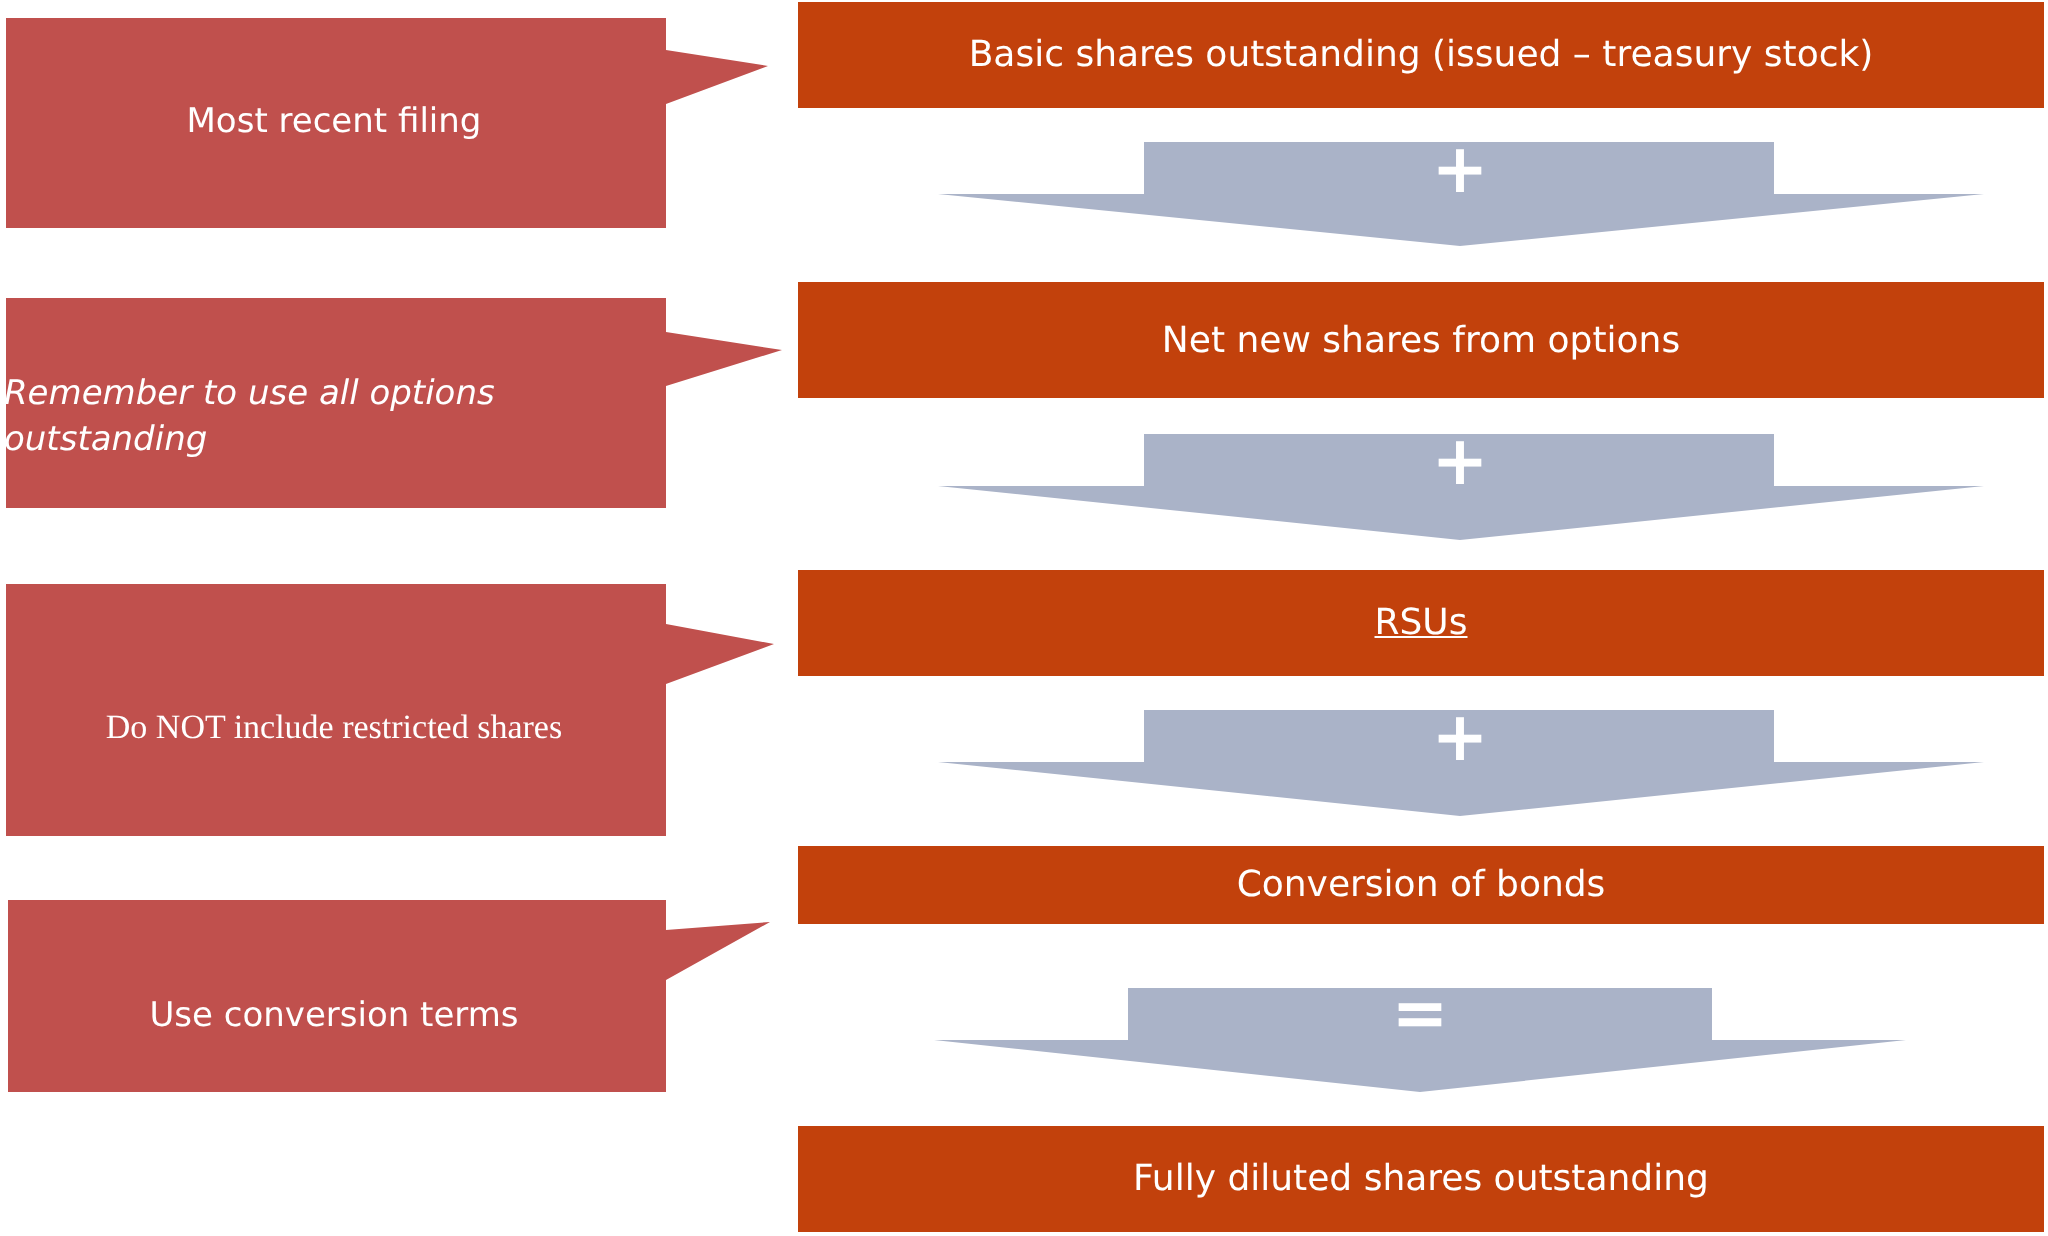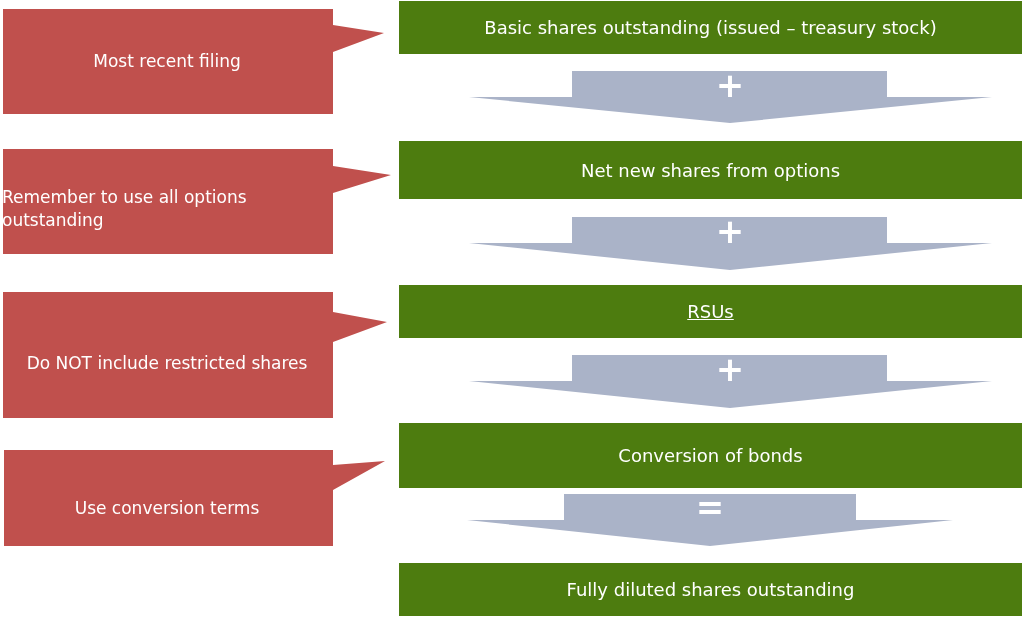--- a/index.html
+++ b/index.html
@@ -2,21 +2,21 @@
 <html><head>
 <meta charset="utf-8">
 <style>
   html, body { margin: 0; padding: 0; background: #ffffff; }
   body { width: 1024px; height: 618px; position: relative; overflow: hidden;
          font-family: "DejaVu Sans", sans-serif; }
   .callout-svg { position: absolute; left: 0; top: 0; width: 1024px; height: 618px; }
   .callout-text { position: absolute; left: 2px; width: 330px; color: #fff;
                   font-size: 17px; line-height: 23px; 
                   display: flex; align-items: center; justify-content: center; }
-  .step { position: absolute; left: 399px; width: 623px; background: #4d7c0f;
+  .step { position: absolute; left: 399px; width: 623px; background: #c2410c;
           color: #fff; font-size: 18px; display: flex; align-items: center;
           justify-content: center; }
   .op { position: absolute; left: 572px; width: 316px; text-align: center;
         color: #fff; font-size: 34px; font-weight: bold; line-height: 30px; }
 </style>
 </head>
 <body>
 
 <svg class="callout-svg" viewBox="0 0 1024 618">
 
@@ -25,26 +25,26 @@
   <polygon fill="#c0504d" points="3,292 333,292 333,312 387,322 333,342 333,418 3,418"></polygon>
   <polygon fill="#c0504d" points="4,450 333,450 333,465 385,461 333,490 333,546 4,546"></polygon>
 
   <polygon fill="#aab3c8" points="572,71 887,71 887,97 992,97 730,123 469,97 572,97"></polygon>
   <polygon fill="#aab3c8" points="572,217 887,217 887,243 992,243 730,270 469,243 572,243"></polygon>
   <polygon fill="#aab3c8" points="572,355 887,355 887,381 992,381 730,408 469,381 572,381"></polygon>
   <polygon fill="#aab3c8" points="564,494 856,494 856,520 953,520 710,546 467,520 564,520"></polygon>
 </svg>
 
 <div class="callout-text" style="top:9px;height:105px;">Most recent filing</div>
-<div class="callout-text" style="top:149px;height:119px;">Remember to use all options outstanding</div>
-<div class="callout-text" style="top:292px;height:142px;">Do NOT include restricted shares</div>
+<div class="callout-text" style="top:149px;height:119px;font-style:italic;">Remember to use all options outstanding</div>
+<div class="callout-text" style="top:292px;height:142px;font-family:Liberation Serif, serif;">Do NOT include restricted shares</div>
 <div class="callout-text" style="top:450px;height:116px;">Use conversion terms</div>
 
 <div class="step" style="top:1px;height:53px;">Basic shares outstanding (issued – treasury stock)</div>
 <div class="step" style="top:141px;height:58px;">Net new shares from options</div>
 <div class="step" style="top:285px;height:53px;text-decoration:underline;">RSUs</div>
-<div class="step" style="top:423px;height:65px;">Conversion of bonds</div>
+<div class="step" style="top:423px;height:39px;">Conversion of bonds</div>
 <div class="step" style="top:563px;height:53px;">Fully diluted shares outstanding</div>
 
 <div class="op" style="top:70px;">+</div>
 <div class="op" style="top:216px;">+</div>
 <div class="op" style="top:354px;">+</div>
 <div class="op" style="top:492px;left:564px;width:292px;">=</div>
 
 </body></html>

